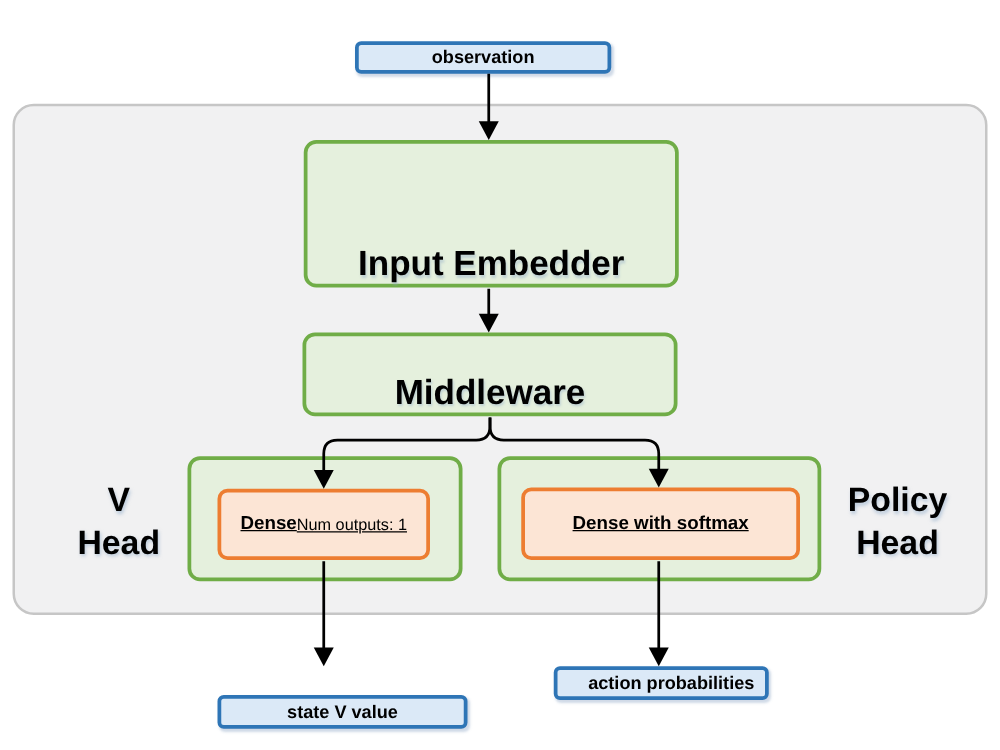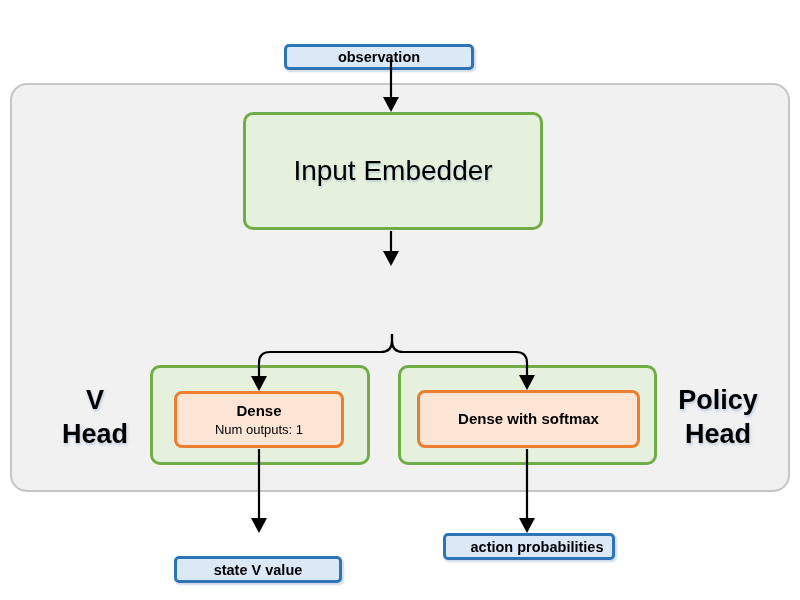--- a/index.html
+++ b/index.html
@@ -19,41 +19,42 @@
     left:10px; top:83px; width:780px; height:409px;
     background:var(--gray-fill); border:2.5px solid var(--gray-border); border-radius:17px;
   }
   .blue-box{
     background:var(--blue-fill); border:3px solid var(--blue-border); border-radius:5px;
     font-weight:bold; font-size:14.5px;
     box-shadow:1.5px 2px 2px rgba(120,150,185,0.35);
   }
   .green-box{
     background:var(--green-fill); border:3.5px solid var(--green-border); border-radius:10px;
-    font-weight:normal;
+    font-weight:bold;
+    align-items:flex-end;
   }
   .orange-box{
     background:var(--orange-fill); border:3px solid var(--orange-border); border-radius:8px;
-    flex-direction:column; line-height:1.35;
+    flex-direction:row; line-height:1.35;text-decoration:underline;
   }
   .orange-box .layer-title{font-weight:bold; font-size:15px;}
   .orange-box .layer-subtitle{font-weight:normal; font-size:13px;}
   .big-label{font-size:28px; text-shadow:1px 2px 2px rgba(145,170,200,0.45);}
   .head-label{
     position:absolute; font-weight:bold; font-size:27px; line-height:1.25; text-align:center;
     text-shadow:1px 2px 3px rgba(140,170,200,0.55);
   }
-  #obs-box{left:284px; top:44px; width:190px; height:26px;}
+  #obs-box{left:284px; top:33px; width:205px; height:26px;}
   #input-embedder{left:243px; top:112px; width:300px; height:118px;}
   #middleware{left:242px; top:266px; width:300px; height:67px;}
   #v-head-frame{left:150px; top:365px; width:220px; height:100px;}
   #v-dense{left:174px; top:391px; width:170px; height:57px;}
   #policy-head-frame{left:398px; top:365px; width:259px; height:100px;}
   #policy-dense{left:417px; top:390px; width:223px; height:58px;justify-content:center;}
-  #v-out{left:174px; top:556px; width:168px; height:27px;justify-content:center;}
+  #v-out{left:174px; top:556px; width:200px; height:27px;justify-content:center;}
   #policy-out{left:443px; top:533px; width:172px; height:27px;padding-left:16px;}
   #v-head-label{left:38px; top:384px; width:114px;}
   #policy-head-label{left:656px; top:384px; width:124px;text-align:center;}
   svg.arrows{position:absolute; left:0; top:0; width:800px; height:600px; pointer-events:none;}
   svg.arrows path, svg.arrows line{stroke:var(--arrow); stroke-width:2.2; fill:none;}
   svg.arrows polygon{fill:var(--arrow); stroke:none;}
 </style>
 </head>
 <body>
 
@@ -62,20 +63,23 @@
   <div class="box container-frame"></div>
 
   <div class="box blue-box" id="obs-box">
     <span>observation</span>
   </div>
 
   <div class="box green-box big-label" id="input-embedder">
     <span>Input Embedder</span>
   </div>
 
+  <div class="box green-box big-label" id="middleware">
+    <span>Middleware</span>
+  </div>
 
   <div class="box green-box" id="v-head-frame"></div>
   <div class="box orange-box" id="v-dense">
     <span class="layer-title">Dense</span>
     <span class="layer-subtitle">Num outputs: 1</span>
   </div>
   <div class="head-label" id="v-head-label">
     <div>V</div>
     <div>Head</div>
   </div>

